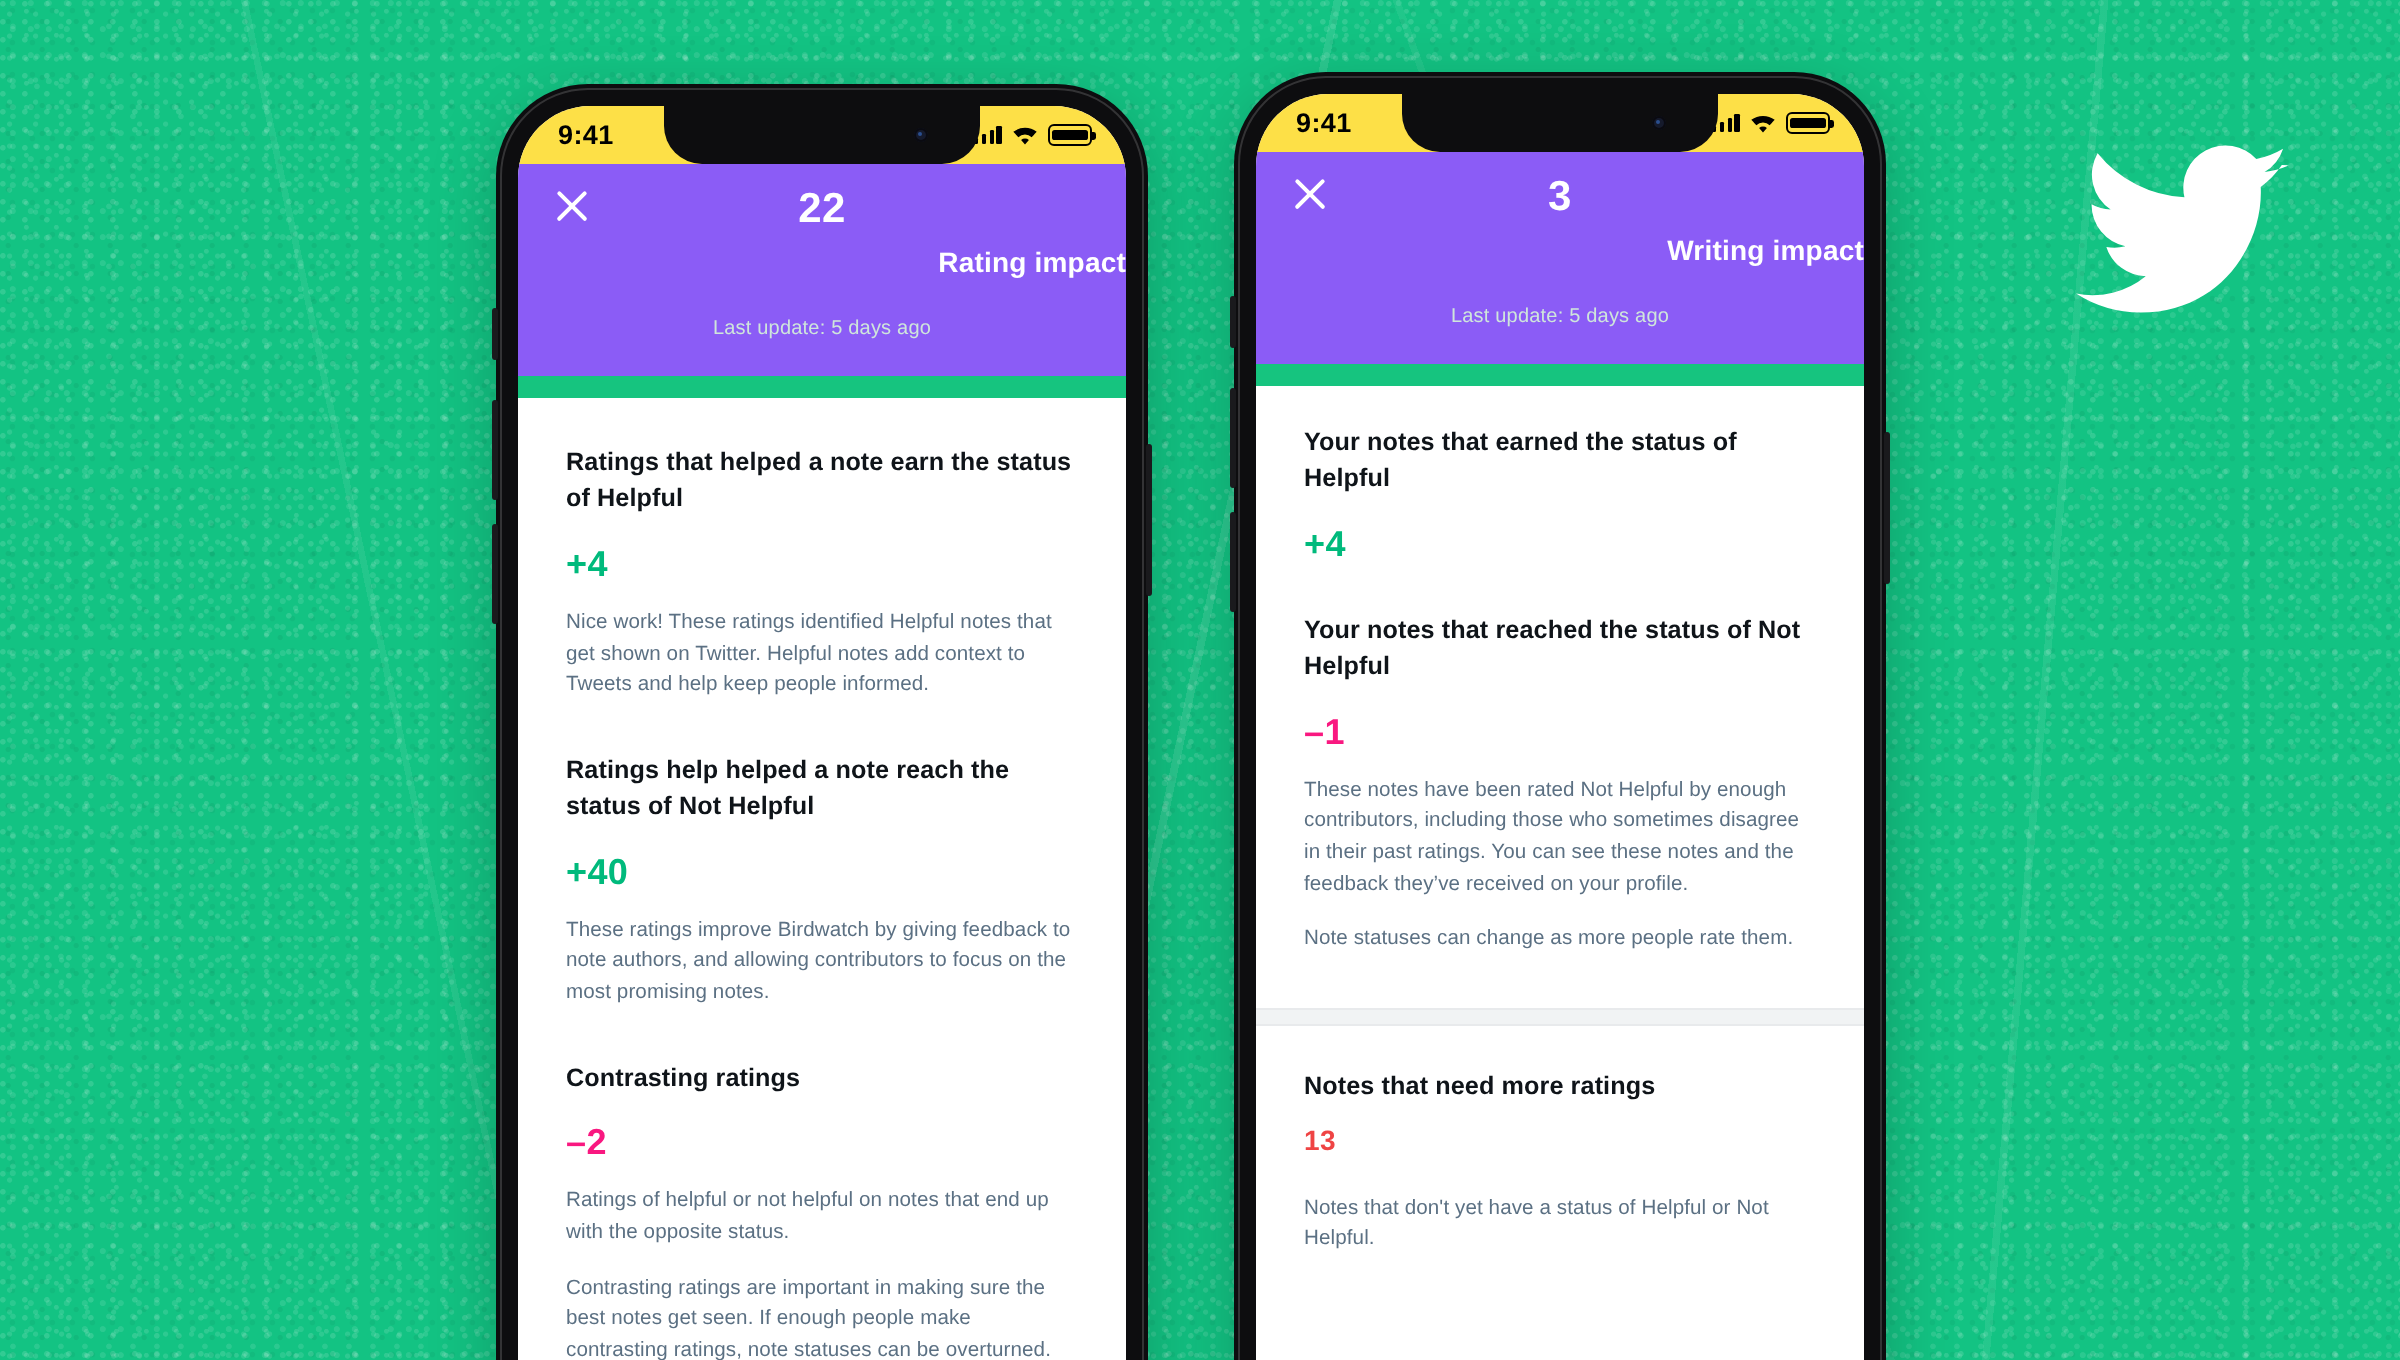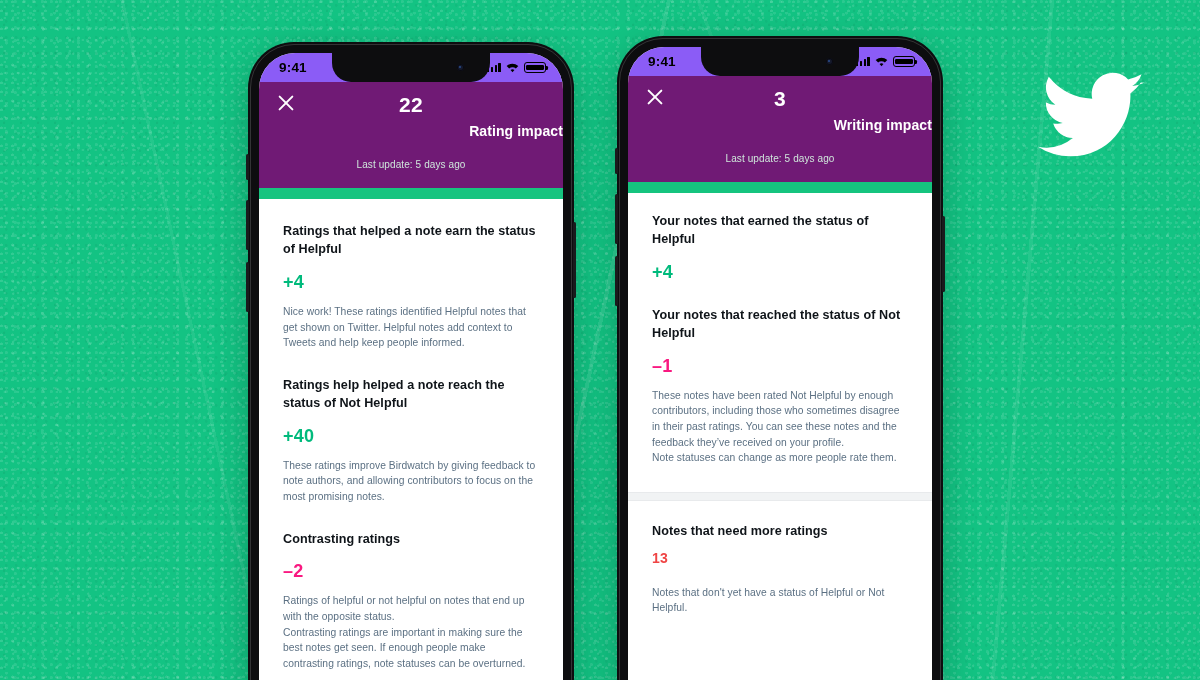--- a/index.html
+++ b/index.html
@@ -122,21 +122,21 @@
     left: 1.6px; top: 1.6px;
     width: 2.4px; height: 2.4px;
     border-radius: 50%;
     background: #2a4e8f;
   }
 
   
   .statusbar {
     position: relative;
     height: 29px;
-    background: #8b5cf6;
+    background: #fde047;
     display: flex;
     align-items: center;
     justify-content: space-between;
     padding: 0 17px 0 20px;
     z-index: 5;
   }
   .status-time {
     font-size: 13.5px;
     font-weight: bold;
     color: #000;
@@ -168,21 +168,21 @@
     right: -3px; top: 50%;
     transform: translateY(-50%);
     width: 1.8px; height: 4px;
     background: #000;
     border-radius: 0 1.2px 1.2px 0;
   }
   .ico-batt span { display: block; width: 100%; height: 100%; background: #000; border-radius: 1.3px; }
 
   
   .app-header {
-    background: #701a75;
+    background: #8b5cf6;
     position: relative;
     padding: 10px 0 18px;
     text-align: center;
   }
   .close-x {
     position: absolute;
     left: 16px;
     top: 10px;
     width: 22px;
     height: 22px;
@@ -252,21 +252,21 @@
   }
   .v-pos  { color: #00ba7c; }
   .v-neg  { color: #f91880; }
   .v-dark { color: #ef4444; font-size: 14px; margin: 10px 0 20px; }
   .sec-body {
     font-size: 10.3px;
     color: #5b7083;
     line-height: 1.52;
     letter-spacing: .05px;
   }
-  .sec-body + .sec-body { }
+  .sec-body + .sec-body { margin-top: 12px; }
 
   .divider {
     height: 9px;
     background: #f1f3f4;
     margin: 0 -24px 22px;
     border-top: 1px solid #e8eaec;
     border-bottom: 1px solid #e8eaec;
   }
 </style>
 </head>

